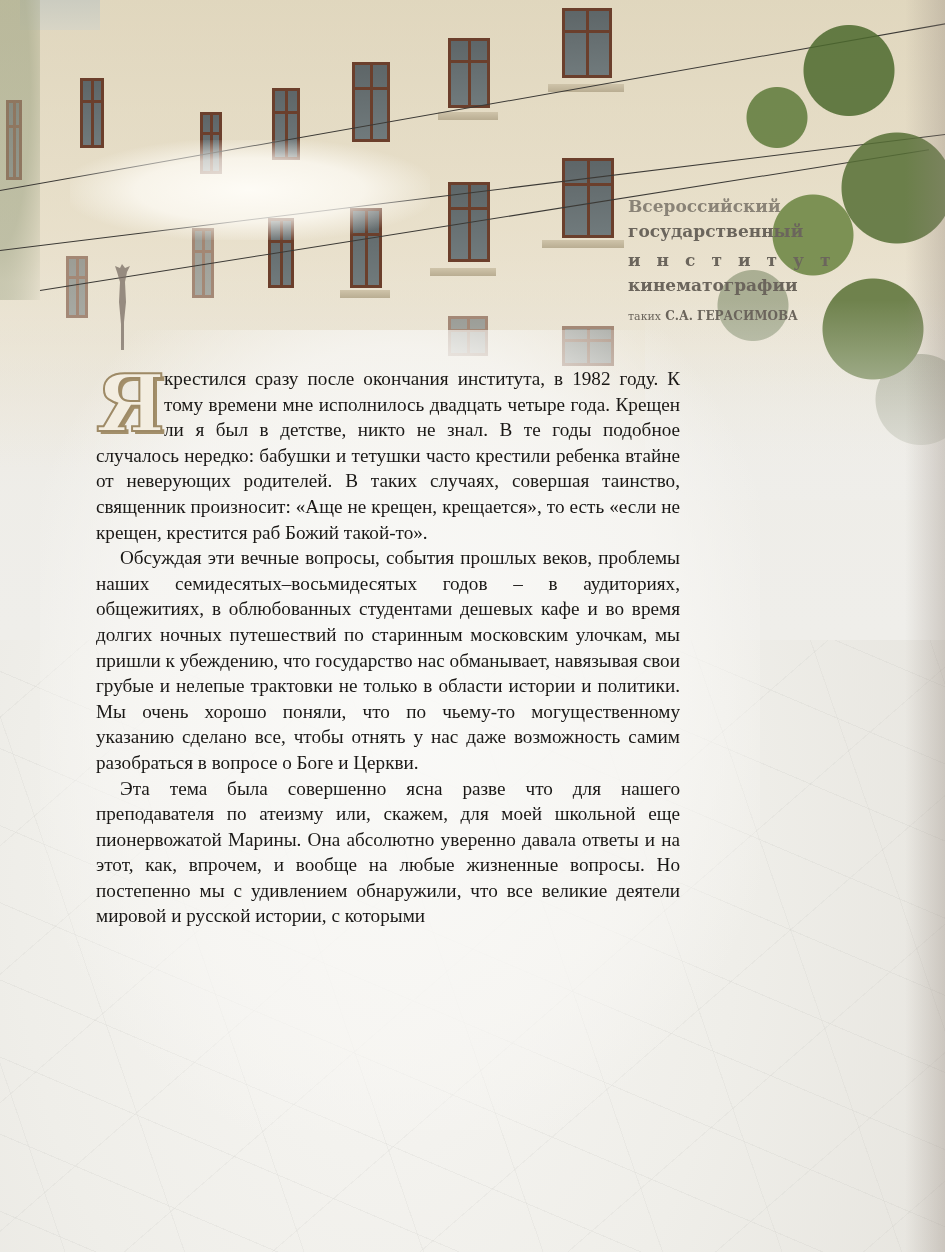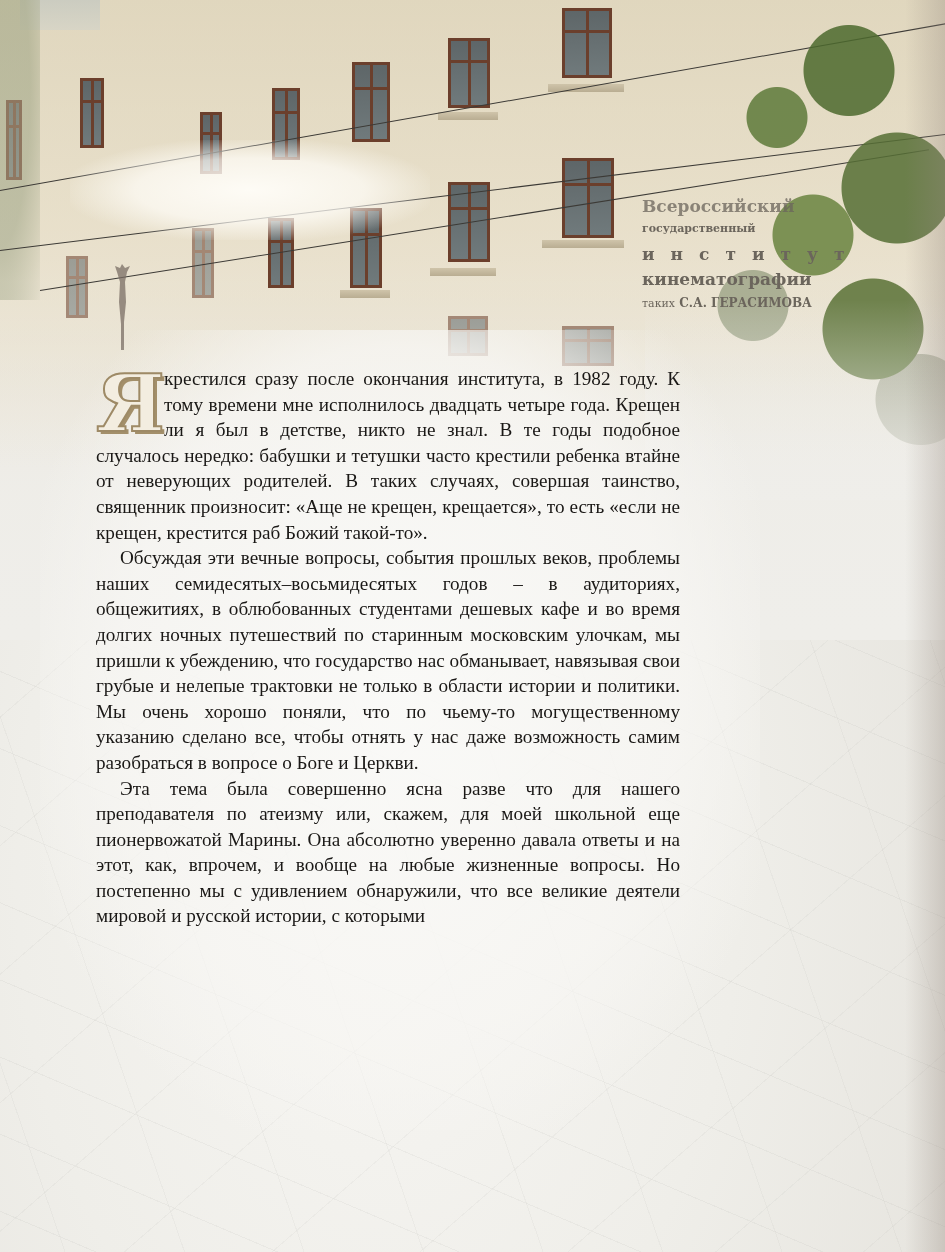--- a/index.html
+++ b/index.html
@@ -117,32 +117,32 @@
       background: linear-gradient(180deg, rgba(239,238,234,0) 0%, rgba(239,238,234,0.9) 100%);
     }
     .left-tree {
       position: absolute;
       top: 0; left: 0;
       width: 40px; height: 300px;
       background: radial-gradient(ellipse at 0% 30%, rgba(80,100,60,0.7) 0 30px, transparent 60px);
     }
     .sign {
       position: absolute;
-      left: 642px;
+      left: 628px;
       top: 198px;
       width: 220px;
       color: #6b655c;
       font-family: "DejaVu Serif", serif;
       font-weight: bold;
       line-height: 1;
     }
     .sign .s1 { font-size: 17px; margin-bottom: 8px; opacity: 0.75; }
-    .sign .s2 { font-size: 11px; margin-bottom: 8px; }
+    .sign .s2 { font-size: 17px; margin-bottom: 8px; }
     .sign .s3 { font-size: 17px; letter-spacing: 16px; margin-bottom: 8px; margin-top: 12px; }
-    .sign .s4 { font-size: 17px; margin-bottom: 9px; }
+    .sign .s4 { font-size: 17px; margin-bottom: 16px; }
     .sign .s5 { font-size: 12px; }
     .sign .s5 .small { font-size: 11px; font-weight: normal; }
     .statue {
       position: absolute;
       left: 112px; top: 262px;
       width: 20px; height: 90px;
     }
 
     
     .title-glow {

